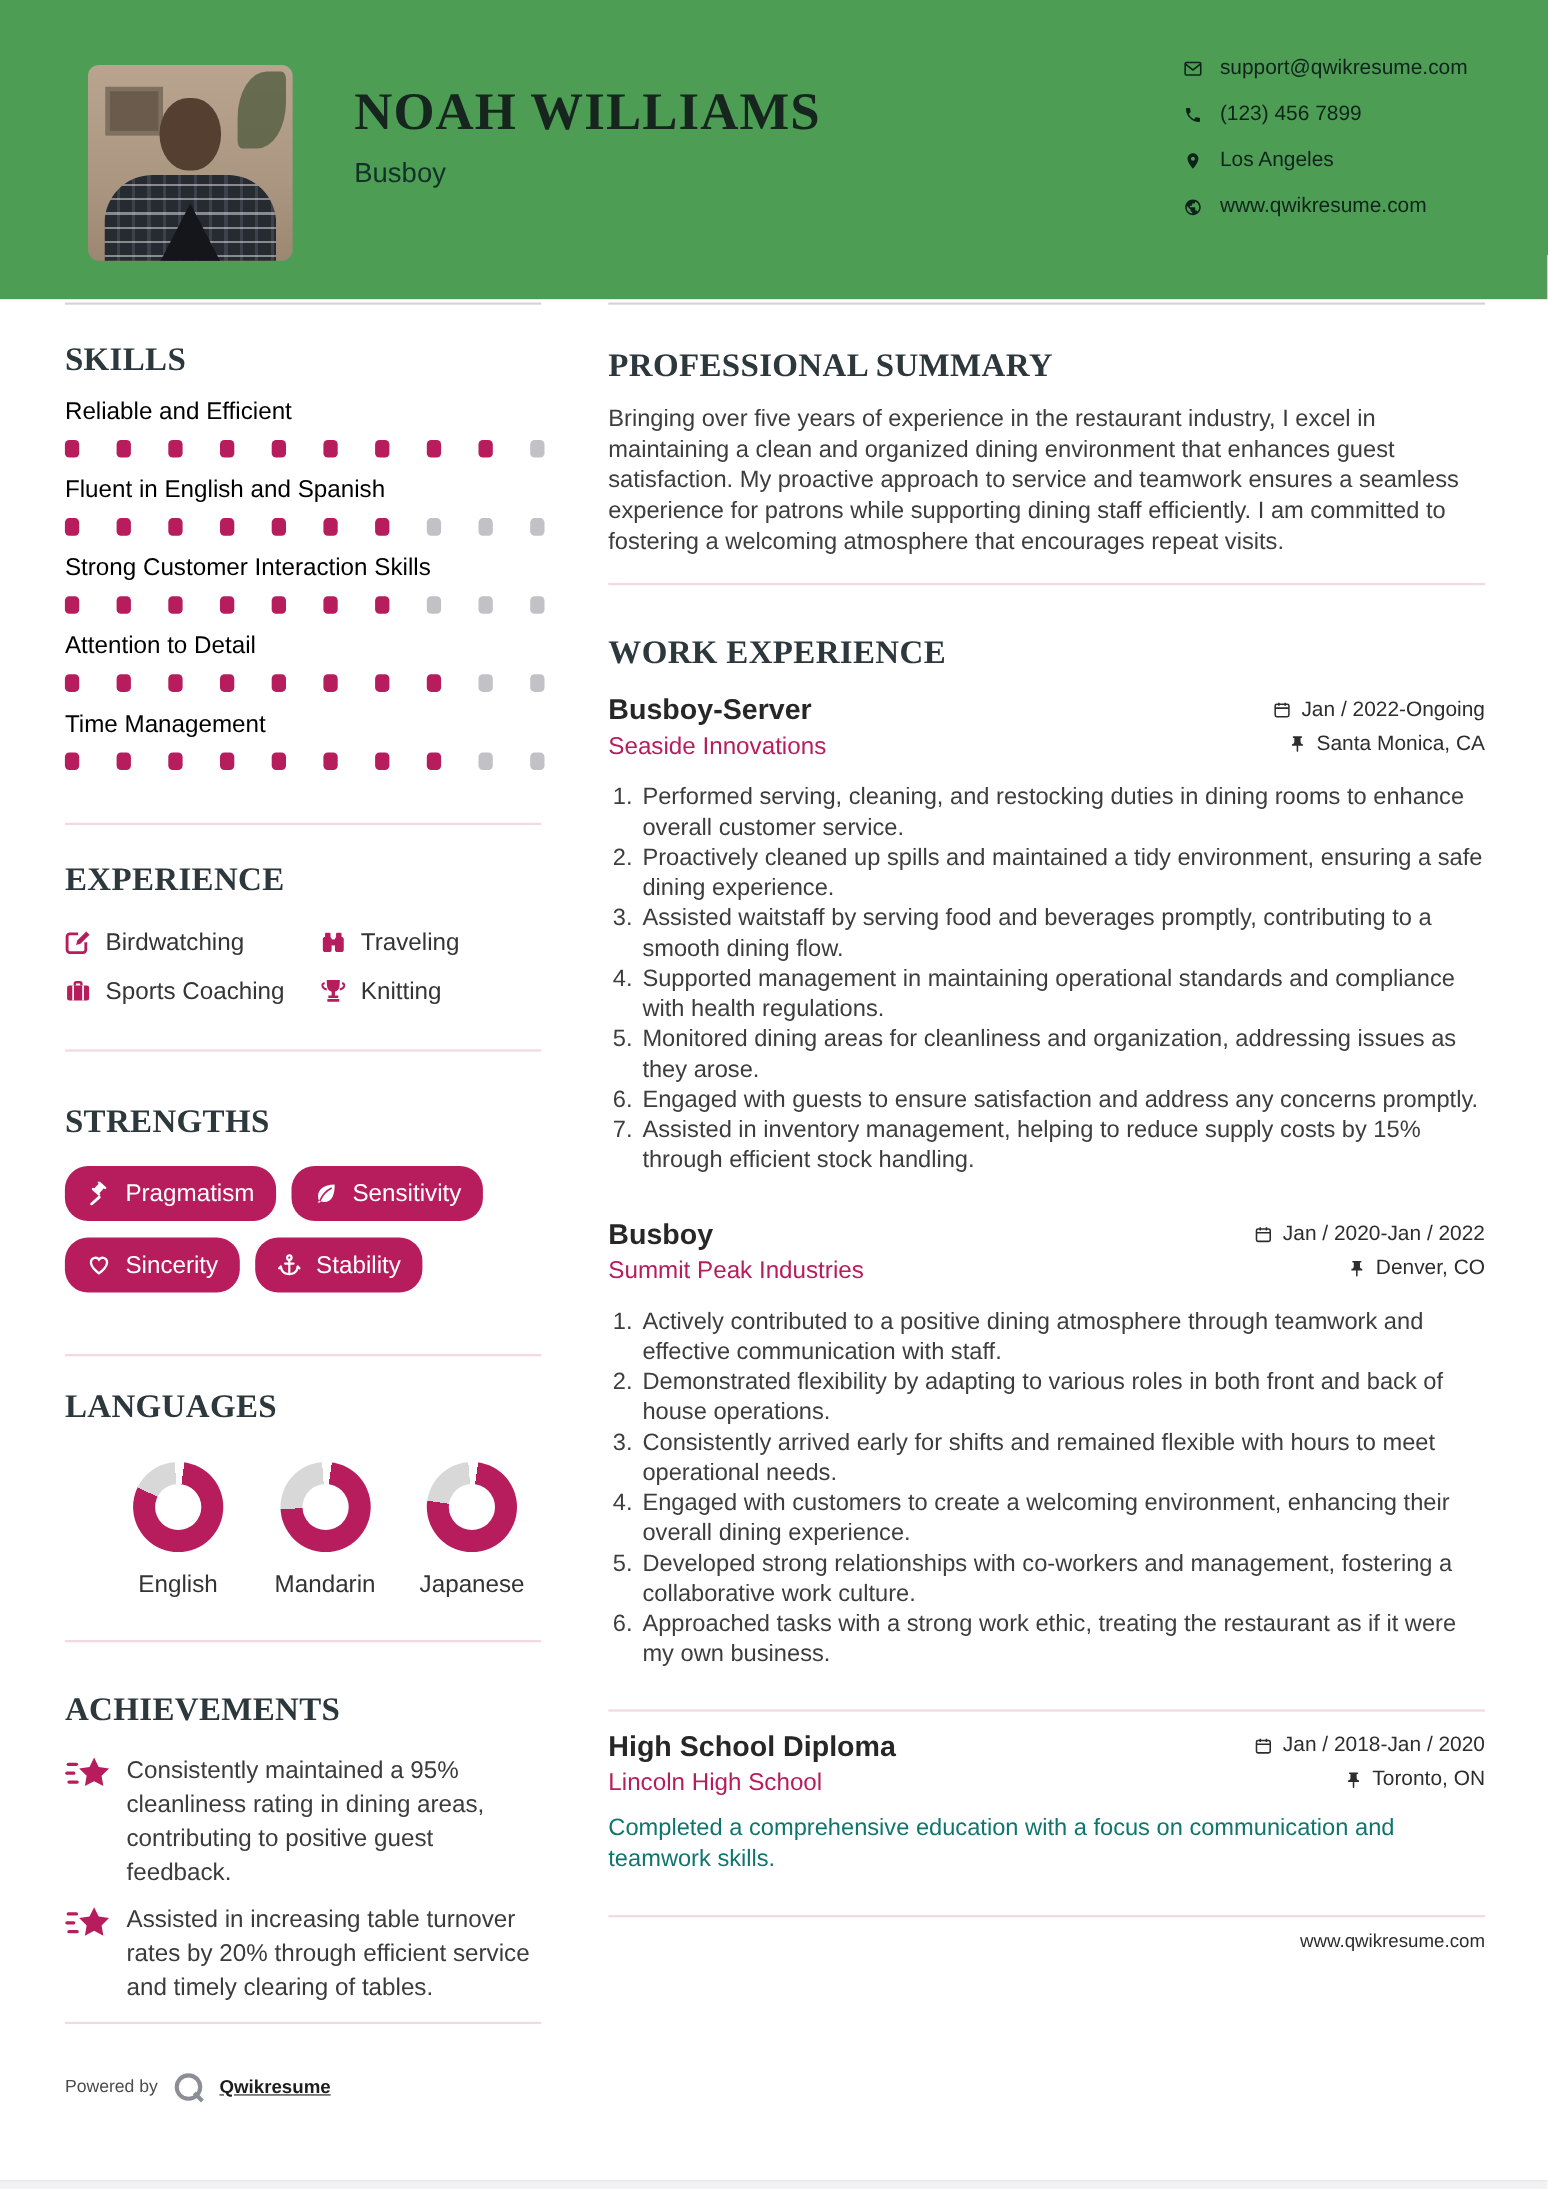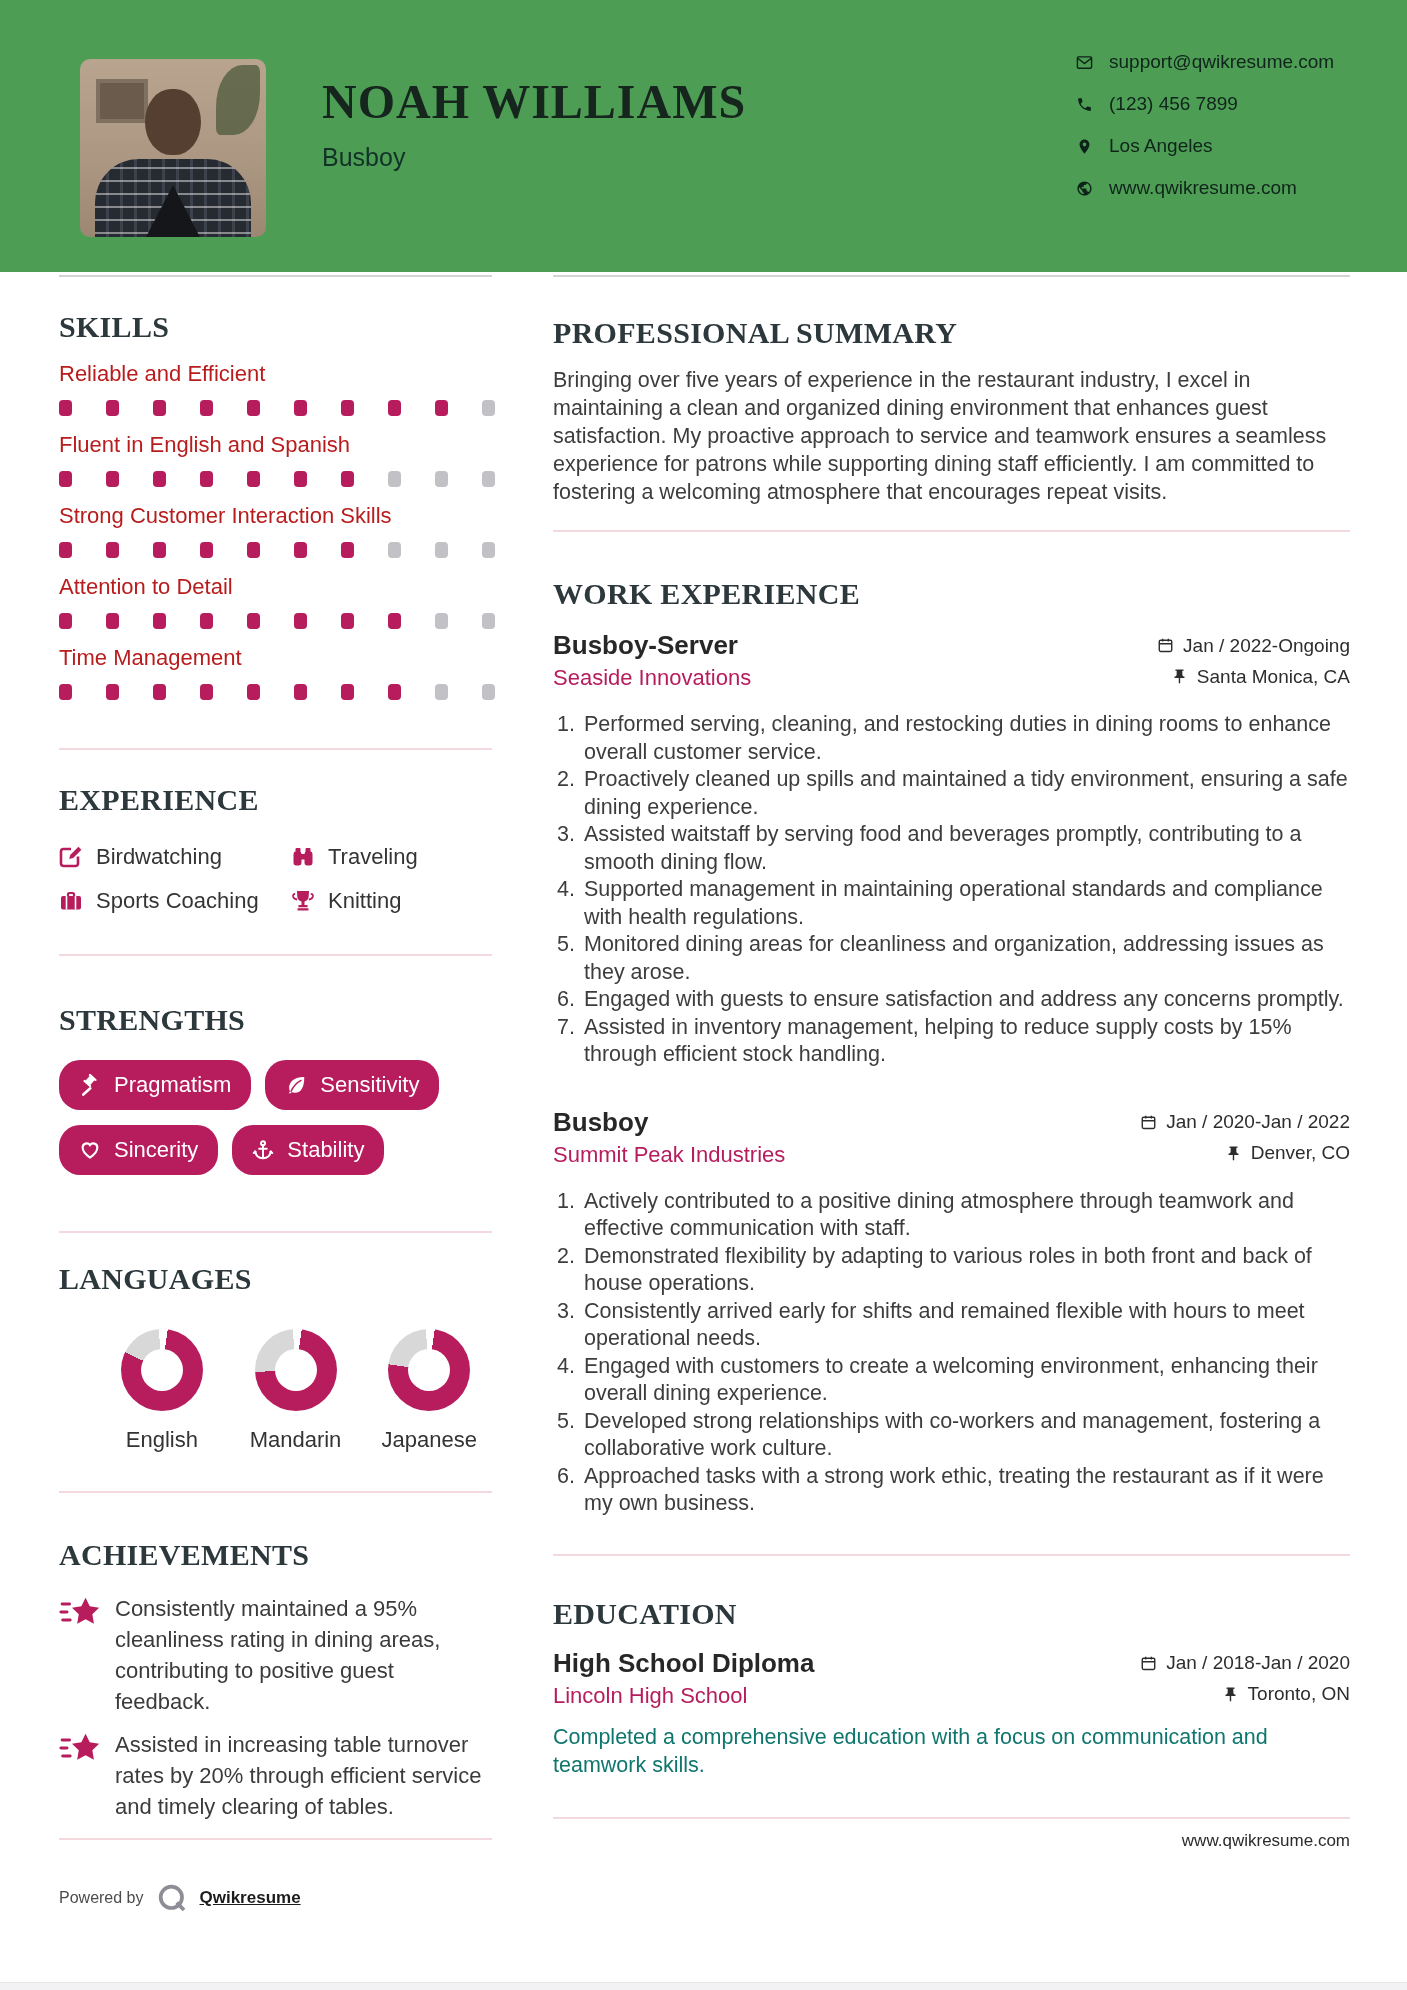--- a/index.html
+++ b/index.html
@@ -40,21 +40,21 @@
   .cols{display:flex;gap:61px;padding:0 57px 0 59px;align-items:flex-start;}
   .left{width:433px;flex:none;}
   .right{flex:1;min-width:0;}
   .divider{height:2px;background:var(--pinkline);}
   .divider.gray{background:var(--grayline);margin-top:3px;}
   h2{font-family:"Liberation Serif","DejaVu Serif",serif;font-weight:700;font-size:30px;letter-spacing:.3px;color:var(--ink);line-height:36px;}
 
   
   .left h2{margin-top:32px;}
   .skill{margin-top:14px;}
-  .skill-label{font-size:22px;line-height:30px;color:#b91c1c;}
+  .skill-label{font-size:22px;line-height:30px;color:#000000;}
   .dots{display:flex;gap:34px;margin-top:11px;height:16px;}
   .dot{width:13px;height:16px;border-radius:4px;background:#c2c2c6;flex:none;}
   .dot.on{background:var(--accent);}
   .div-after-skills{margin-top:48px;}
   .igrid{margin-top:26px;display:grid;grid-template-columns:232px 1fr;row-gap:18px;}
   .intitem{display:flex;align-items:center;gap:13px;font-size:22px;color:#343434;}
   .iicon{width:24px;height:24px;color:var(--accent);flex:none;display:inline-flex;}
   .iicon svg{width:100%;height:100%;}
   .div-after-interests{margin-top:40px;}
   .left h2.strengths{margin-top:46px;}
@@ -481,21 +481,20 @@
           <li>Demonstrated flexibility by adapting to various roles in both front and back of house operations.</li>
           <li>Consistently arrived early for shifts and remained flexible with hours to meet operational needs.</li>
           <li>Engaged with customers to create a welcoming environment, enhancing their overall dining experience.</li>
           <li>Developed strong relationships with co-workers and management, fostering a collaborative work culture.</li>
           <li>Approached tasks with a strong work ethic, treating the restaurant as if it were my own business.</li>
         </ol>
       </section>
 
       <div class="divider div-after-we"></div>
 
-      <h2 class="edu-h">EDUCATION</h2>
       <section class="edu">
         <div class="jobrow">
           <span class="jtitle">High School Diploma</span>
           <span class="jmeta">
             <span class="micon">
               <svg viewBox="0 0 24 24" fill="none" stroke="currentColor" stroke-width="2">
                   <rect x="3.2" y="4.5" width="17.6" height="16" rx="2"></rect>
                   <path d="M3.2 9.5h17.6M8 2.5v4M16 2.5v4"></path>
                 </svg>
             </span>

